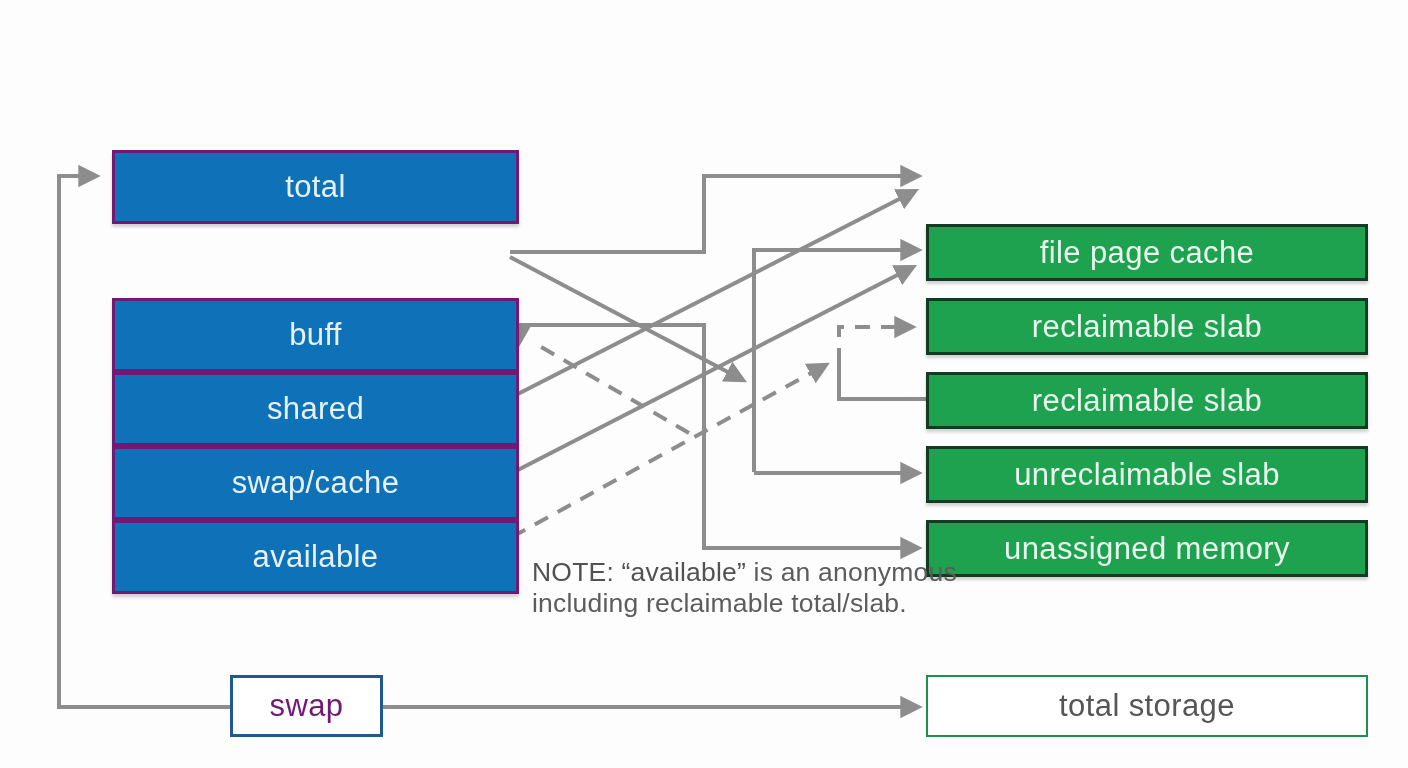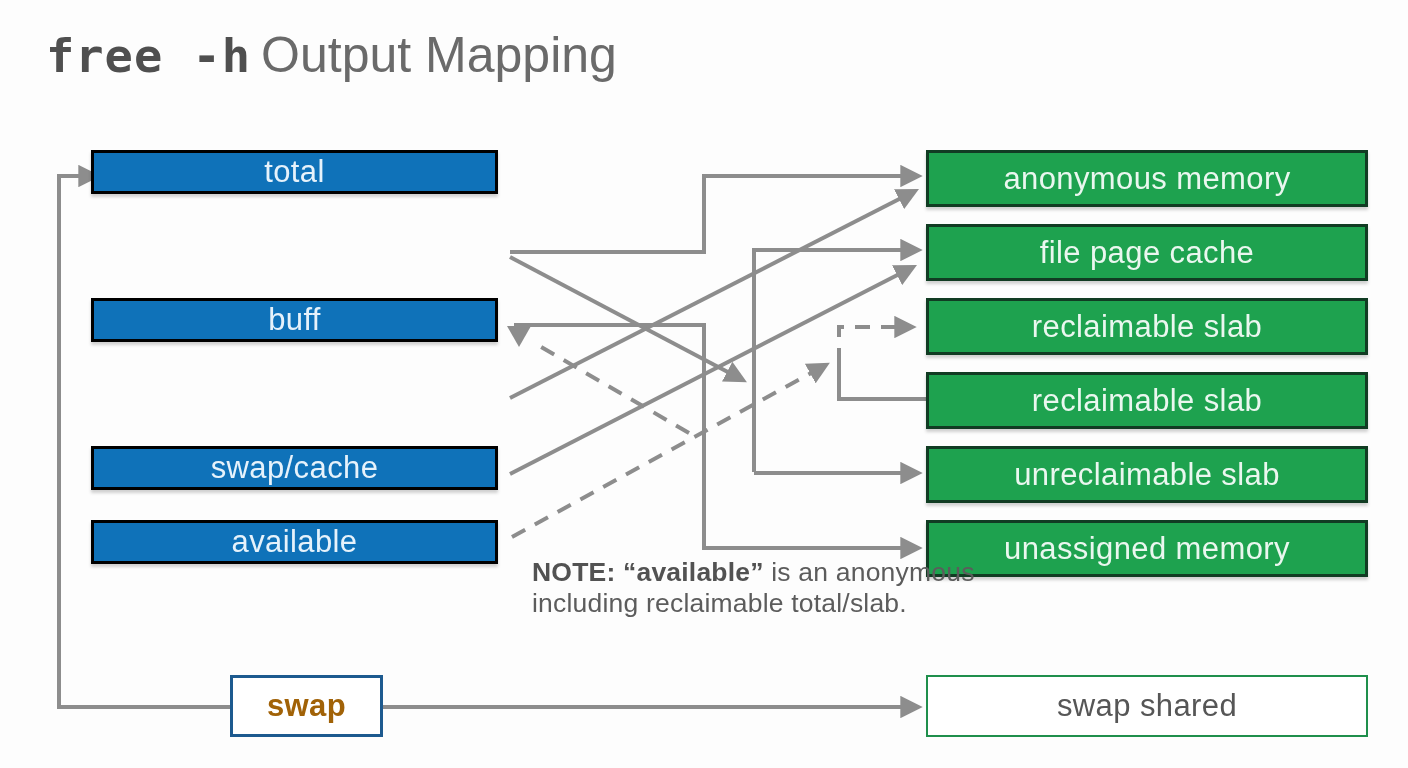--- a/index.html
+++ b/index.html
@@ -14,33 +14,33 @@
   }
   .title .rest{
     font-family:"Liberation Sans",sans-serif;font-size:50px;font-weight:300;
     color:#6a6a6a;margin-left:10px;
   }
   .node{
     position:absolute;display:flex;align-items:center;justify-content:center;
     font-size:31px;font-weight:300;letter-spacing:.4px;
     box-sizing:border-box;box-shadow:0 3px 3px rgba(0,0,0,.18);
   }
-  .node.blue{left:91px;width:407px;height:44px;background:#0f72b9;
-    border:3px solid #000000;color:#e6f2fb;}
+  .node.blue{left:112px;width:407px;height:74px;background:#0f72b9;
+    border:3px solid #701a75;color:#e6f2fb;}
   .node.green{left:926px;width:442px;height:57px;background:#1ea24f;
     border:3px solid #113c23;color:#eaf7ef;}
   .node.swap-blue{left:230px;width:153px;height:62px;background:#ffffff;
-    border:3px solid #1d5a8f;color:#a16207;box-shadow:none;font-weight:bold;}
+    border:3px solid #1d5a8f;color:#701a75;box-shadow:none;}
   .node.swap-green{left:926px;width:442px;height:62px;background:#ffffff;
     border:2px solid #1f8f4c;color:#565656;box-shadow:none;}
   .note{
     position:absolute;left:532px;top:557px;font-size:26.5px;line-height:31px;
     color:#5c5c5c;letter-spacing:.2px;
   }
-  .note .nb{font-weight:700;color:#525252;text-align:center;}
+  .note .nb{font-weight:400;color:#525252;text-align:center;}
   svg.wires{position:absolute;left:0;top:0;z-index:0;}
   .node,.title,.note{z-index:1;}
 </style>
 </head>
 <body>
 
 <div class="canvas">
 
   <svg class="wires" width="1408" height="768" viewBox="0 0 1408 768">
     <defs>
@@ -59,37 +59,34 @@
       <path d="M 754 473 L 916 473" marker-end="url(#ah)"></path>
       <path d="M 514 325 L 704 325 L 704 548 L 916 548" marker-end="url(#ah)"></path>
       <path d="M 512 537 L 824 366" stroke-dasharray="15 11" marker-end="url(#ah)"></path>
       <path d="M 689 433 L 536 344" stroke-dasharray="15 11"></path>
       <path d="M 839 363 L 839 327 L 910 327" stroke-dasharray="15 11" marker-end="url(#ah)"></path>
       <path d="M 839 363 L 839 399 L 929 399"></path>
     </g>
     <polygon points="507,326 531,326 519,347" fill="#8d8d8d"></polygon>
   </svg>
 
-  <div class="title">
-    <span class="cmd">free -h</span><span class="rest">Output Mapping</span>
-  </div>
 
   <div class="node blue" style="top:150px">total</div>
   <div class="node blue" style="top:298px">buff</div>
+  <div class="node blue" style="top:372px">shared</div>
   <div class="node blue" style="top:446px">swap/cache</div>
   <div class="node blue" style="top:520px">available</div>
 
-  <div class="node green" style="top:150px">anonymous memory</div>
   <div class="node green" style="top:224px">file page cache</div>
   <div class="node green" style="top:298px">reclaimable slab</div>
   <div class="node green" style="top:372px">reclaimable slab</div>
   <div class="node green" style="top:520px">unassigned memory</div>
   <div class="node green" style="top:446px">unreclaimable slab</div>
 
   <div class="node swap-blue" style="top:675px">swap</div>
-  <div class="node swap-green" style="top:675px">swap shared</div>
+  <div class="node swap-green" style="top:675px">total storage</div>
 
   <div class="note">
     <span class="nb">NOTE: “available”</span><span> is an anonymous</span><br>
     <span>including reclaimable total/slab.</span>
   </div>
 
 </div>
 
 </body></html>

